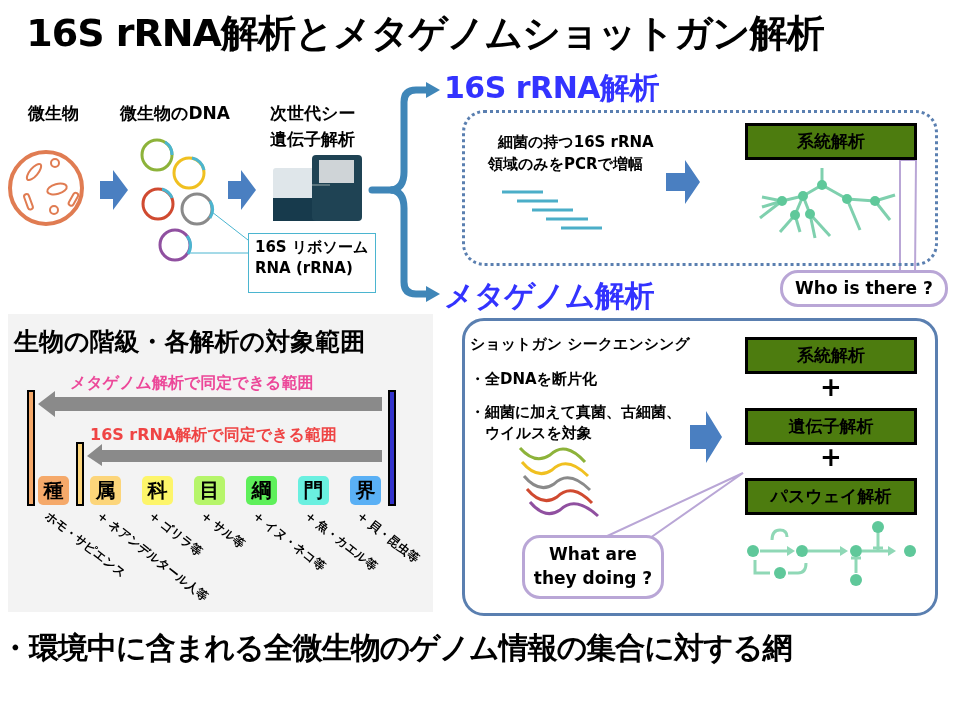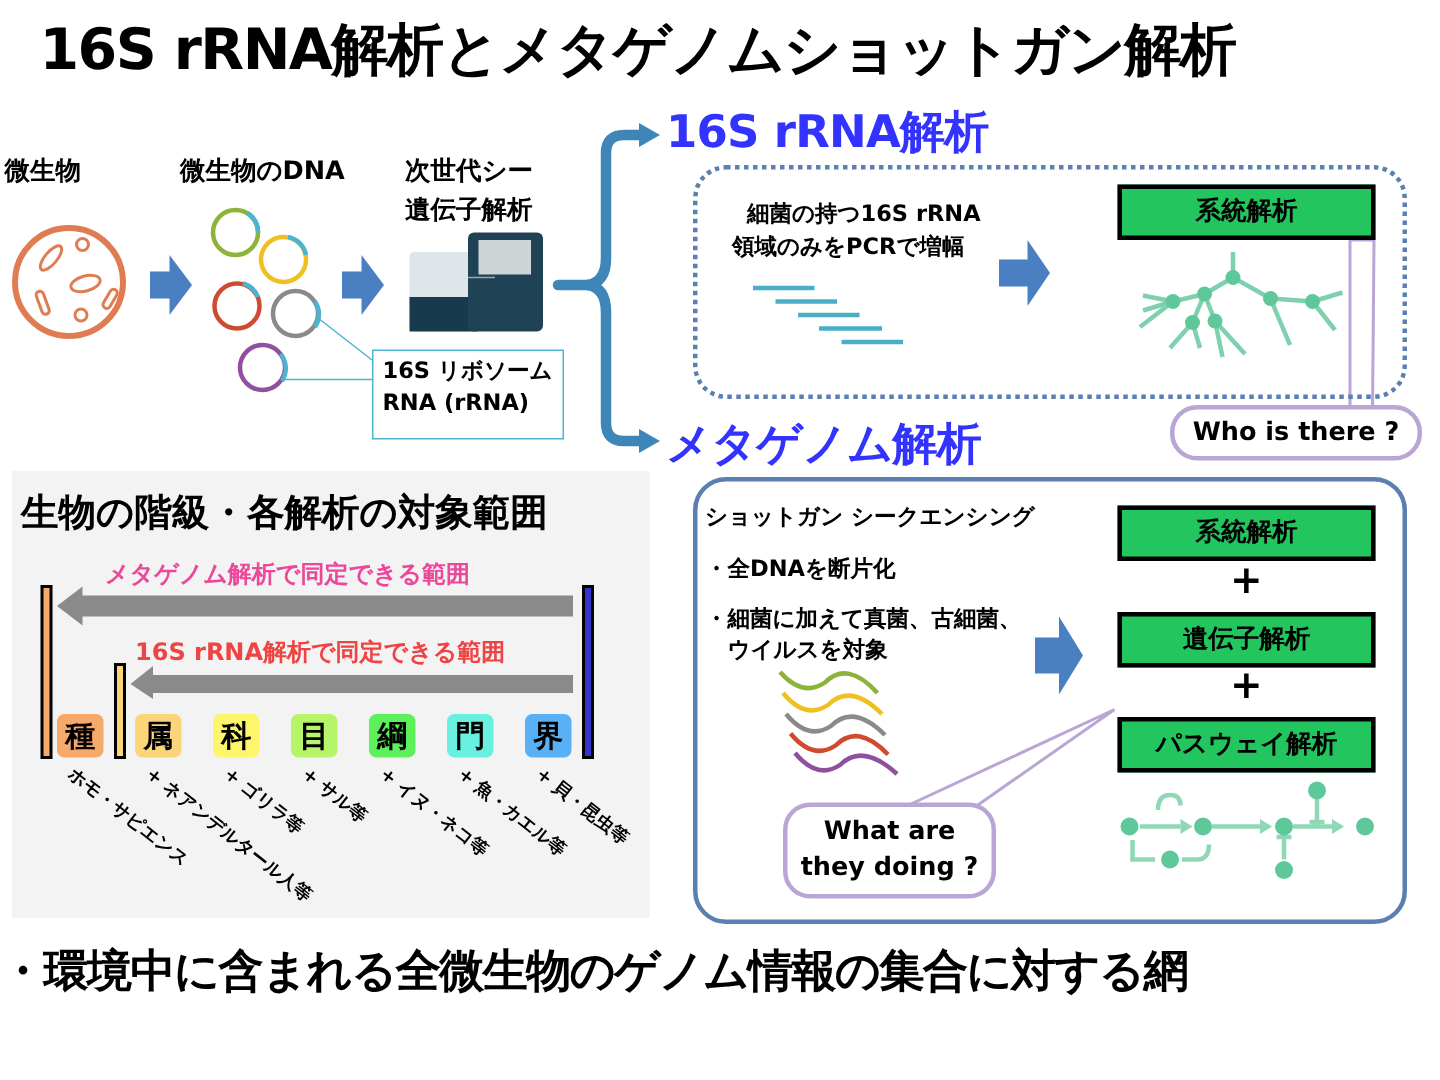--- a/index.html
+++ b/index.html
@@ -4,33 +4,33 @@
 <style>
   html, body { margin:0; padding:0; }
   body { width:960px; height:720px; position:relative; background:#ffffff; overflow:hidden;
          font-family:"DejaVu Sans", sans-serif; color:#000; }
   .abs { position:absolute; }
   #title { left:0; top:8px; width:850px; text-align:center; font-size:38px; font-weight:bold; letter-spacing:-1px; }
   .lbl { font-size:17px; font-weight:bold; white-space:nowrap; }
   .blue-head { color:#3333ff; font-size:30px; font-weight:bold; white-space:nowrap; letter-spacing:-0.5px; }
   #dotted-box { left:462px; top:110px; width:470px; height:150px; border:3px dotted #5a7fb0; border-radius:22px; }
   #solid-box { left:462px; top:318px; width:470px; height:292px; border:3px solid #5a7fb0; border-radius:22px; }
-  .bordered { border:3px solid #000; background:#22c55e; text-align:center; font-weight:bold; font-size:17px; }
+  .bordered { border:3px solid #000; background:#4d7c0f; text-align:center; font-weight:bold; font-size:17px; }
   .bubble { border:3px solid #b9a6d6; background:#fff; border-radius:18px; text-align:center; font-weight:bold; font-size:17px; }
   #rank-panel { left:8px; top:314px; width:425px; height:298px; background:#f3f3f3; }
   .rank-chip { width:31px; height:29px; border-radius:5px; font-size:20px; font-weight:bold; text-align:center; line-height:29px; }
   .diag { font-size:12px; font-weight:bold; white-space:nowrap; transform-origin:0 0; transform:rotate(38deg); }
   #bottom { left:0px; top:628px; width:960px; font-size:30px; font-weight:bold; line-height:40px; letter-spacing:-1px; }
 </style>
 </head>
 <body>
 
 <div id="title" class="abs">16S rRNA解析とメタゲノムショットガン解析</div>
 
-<div class="abs lbl" style="left:3px;top:102px;">微生物</div>
+<div class="abs lbl" style="left:28px;top:102px;">微生物</div>
 <div class="abs lbl" style="left:120px;top:102px;">微生物のDNA</div>
 <div class="abs lbl" style="left:270px;top:102px;">次世代シー</div>
 <div class="abs lbl" style="left:270px;top:128px;">遺伝子解析</div>
 
 <svg class="abs" style="left:0;top:0;" width="960" height="720">
 
   <g>
     <circle cx="46" cy="188" r="36" fill="#fff" stroke="#e07c52" stroke-width="4"></circle>
     <ellipse cx="34" cy="172" rx="10" ry="4" transform="rotate(-50 34 172)" fill="none" stroke="#e07c52" stroke-width="2"></ellipse>
     <ellipse cx="57" cy="189" rx="10" ry="5" transform="rotate(-15 57 189)" fill="none" stroke="#e07c52" stroke-width="2"></ellipse>

